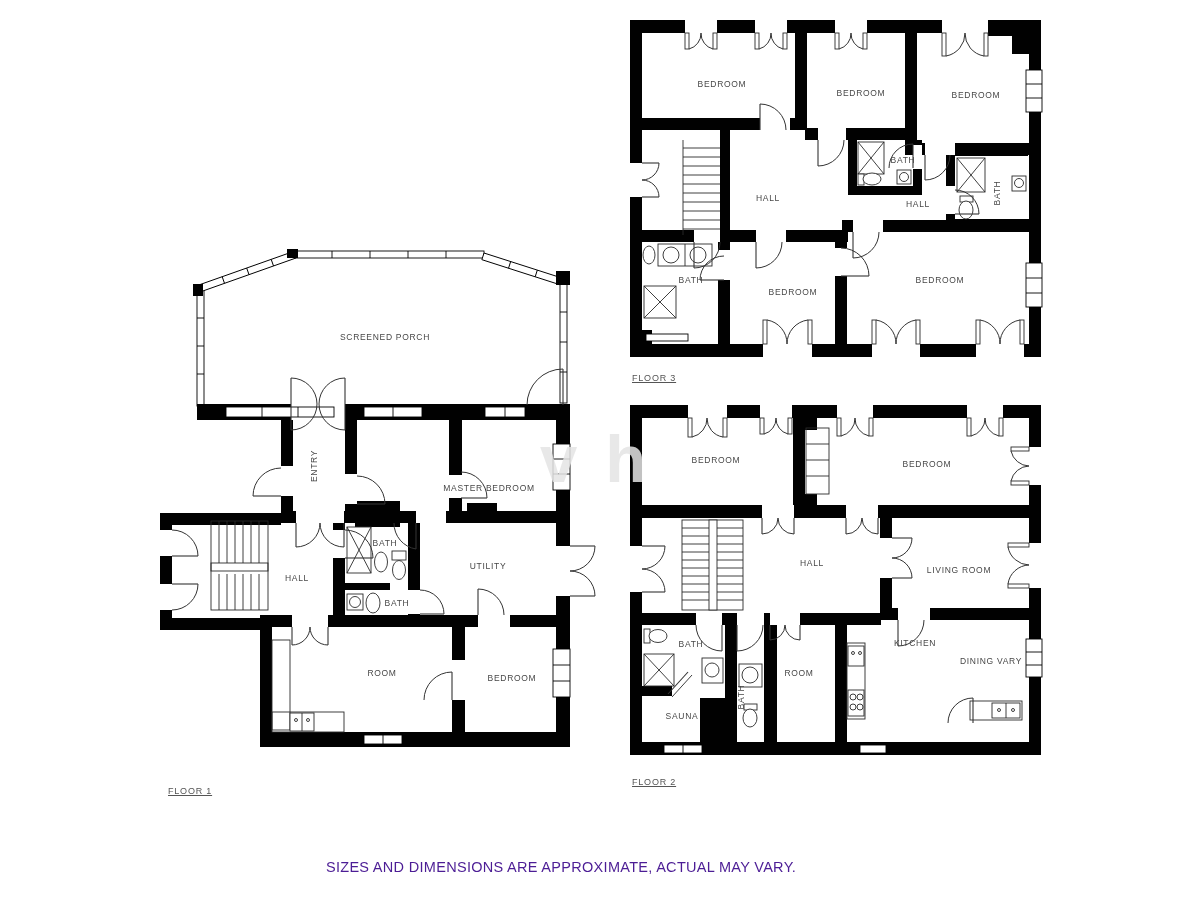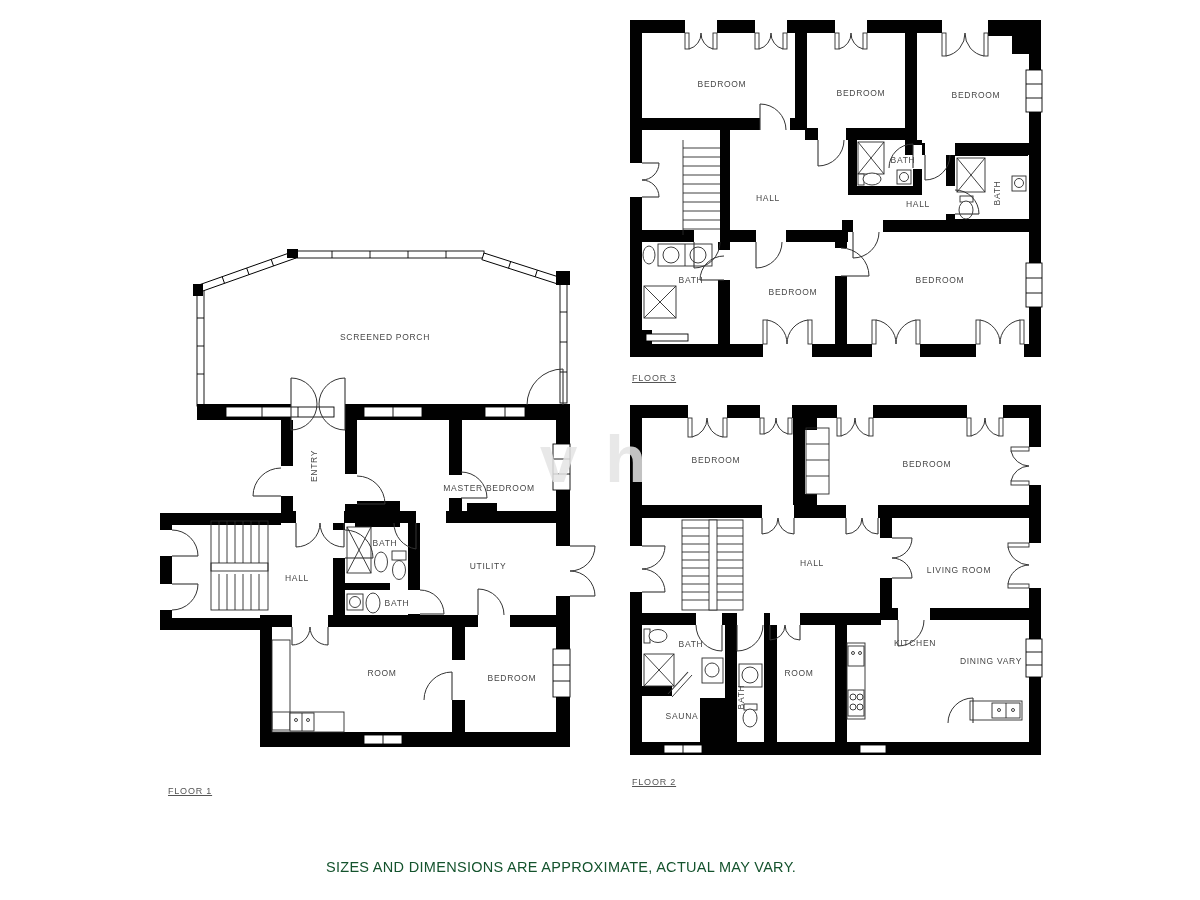--- a/index.html
+++ b/index.html
@@ -14,21 +14,21 @@
   .fx{stroke:#2a2a2a;stroke-width:0.9;fill:#fff;}
   .arc{stroke:#333;stroke-width:1;fill:none;}
   .leaf{stroke:#333;stroke-width:1.1;fill:none;}
   #labels{position:absolute;left:0;top:0;width:1200px;height:900px;pointer-events:none;}
   .room-label{position:absolute;transform:translate(-50%,-50%);font-size:8.5px;
       letter-spacing:0.7px;color:#474747;white-space:nowrap;}
   .room-label.vert{transform:translate(-50%,-50%) rotate(-90deg);}
   .floor-label{position:absolute;transform:translate(0,-50%);font-size:9px;
       letter-spacing:0.8px;color:#555;white-space:nowrap;text-decoration:underline;}
   .disclaimer{position:absolute;left:561px;top:867px;transform:translate(-50%,-50%);
-      font-size:14.5px;letter-spacing:0.3px;color:#14532d;white-space:nowrap;}
+      font-size:14.5px;letter-spacing:0.3px;color:#4c1d95;white-space:nowrap;}
   .watermark{position:absolute;left:540px;top:420px;font-size:67px;font-weight:bold;
       letter-spacing:28px;color:rgba(228,228,228,0.85);pointer-events:none;}
 </style>
 </head>
 <body>
 
 <div id="stage">
 
 <svg width="1200" height="900" viewBox="0 0 1200 900">
 

